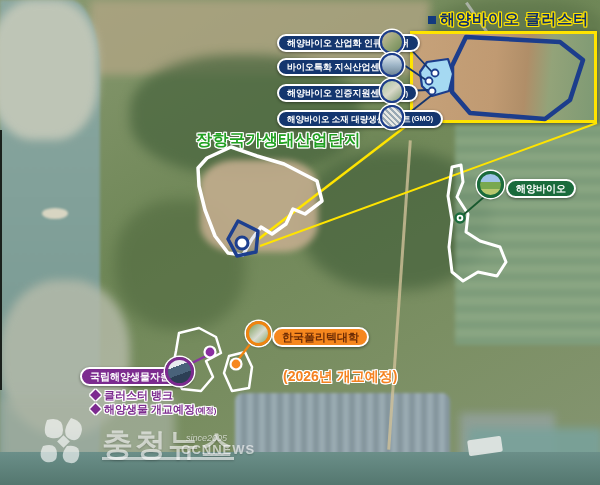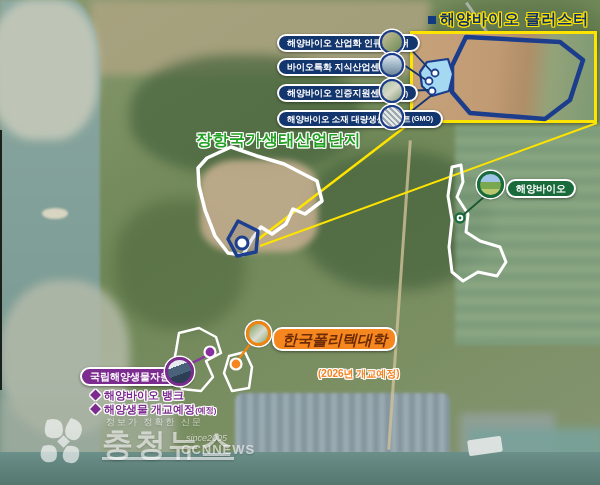--- a/index.html
+++ b/index.html
@@ -134,44 +134,43 @@
   <div class="marker-label halo-w" style="left:196px;top:132px;font-size:16px;color:#21a121;letter-spacing:.5px;">장항국가생태산업단지</div>
 
   <div class="photo" style="left:477px;top:171px;width:27px;height:27px;border:3px solid #1a6b3c;
               background:linear-gradient(180deg,#9fc4e8 0 40%,#79a84f 40% 70%,#b8c86e 70%);"></div>
   <div class="pill" style="left:506px;top:179px;background:#1a6b3c;font-size:10px;">
     <span>해양바이오</span>
   </div>
 
   <div class="photo" style="left:246px;top:321px;width:25px;height:25px;border:3px solid #f08410;
               background:linear-gradient(135deg,#7da05c,#d9dcd2 55%,#88a86a);"></div>
-  <div class="pill" style="left:272px;top:327px;background:#f6871e;color:#6d2c05;font-size:15px;font-style:italic;">
+  <div class="pill" style="left:272px;top:327px;background:#f6871e;color:#6d2c05;font-size:11px;">
     <span>한국폴리텍대학</span>
   </div>
-  <div class="marker-label halo-w" style="left:318px;top:369px;font-size:10px;color:#f58220;text-align:center;">(2026년 개교예정)</div>
+  <div class="marker-label halo-w" style="left:283px;top:369px;font-size:14px;color:#f58220;text-align:center;">(2026년 개교예정)</div>
 
   <div class="pill" style="left:80px;top:367px;background:#7c2b8f;font-size:10px;">
     <span>국립해양생물자원관</span>
   </div>
   <div class="photo" style="left:165px;top:357px;width:29px;height:29px;border:3px solid #7c2b8f;
               background:linear-gradient(160deg,#e9ecef 0 30%,#49627a 30% 60%,#2c3f55 60%);"></div>
-  <div class="marker-label halo-w" style="left:90px;top:390px;font-size:11px;color:#7c2b8f;">◆ 해양바이오 뱅크</div>
+  <div class="marker-label halo-w" style="left:90px;top:390px;font-size:11px;color:#7c2b8f;">◆ 클러스터 뱅크</div>
   <div class="marker-label halo-w" style="left:90px;top:404px;font-size:11px;color:#7c2b8f;">
     <span>◆ 해양생물 개교예정</span><span style="font-size:8px;">(예정)</span>
   </div>
 
   <div class="abs wm" style="left:33px;top:414px;width:66px;height:54px;">
     <svg width="66" height="54" viewBox="0 0 66 54">
       <g fill="rgba(255,255,255,0.62)">
         <path d="M14 6 Q30 2 30 16 Q30 26 18 24 Q8 22 14 6 Z"></path>
         <path d="M38 4 Q52 8 48 20 Q44 30 35 24 Q28 18 38 4 Z"></path>
         <path d="M10 32 Q24 28 24 40 Q24 50 13 48 Q4 44 10 32 Z"></path>
         <path d="M34 32 Q48 30 46 42 Q44 52 33 48 Q26 42 34 32 Z"></path>
         <rect x="26" y="23" width="9" height="9" transform="rotate(45 30.5 27.5)"></rect>
       </g>
     </svg>
   </div>
-  <div class="abs wm" style="left:106px;top:416px;font-size:9px;letter-spacing:2px;">정보가 정확한 신문</div>
   <div class="abs wm" style="left:102px;top:424px;font-size:31px;font-weight:bold;letter-spacing:2px;text-decoration:underline;">충청뉴스</div>
   <div class="abs wm" style="left:186px;top:433px;font-size:9px;font-style:italic;">since2005</div>
   <div class="abs wm" style="left:181px;top:442px;font-size:13px;font-weight:bold;letter-spacing:1px;">CCNNEWS</div>
 
 </div>
 
 </body></html>

